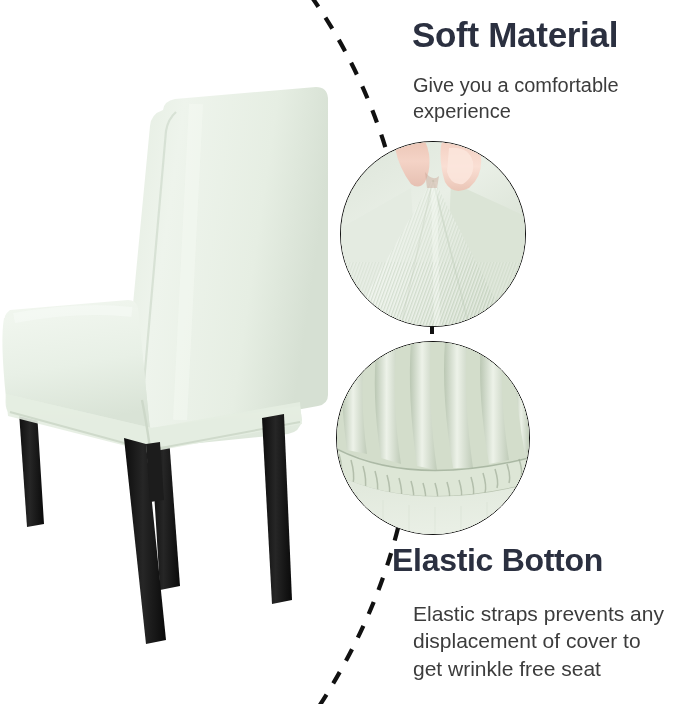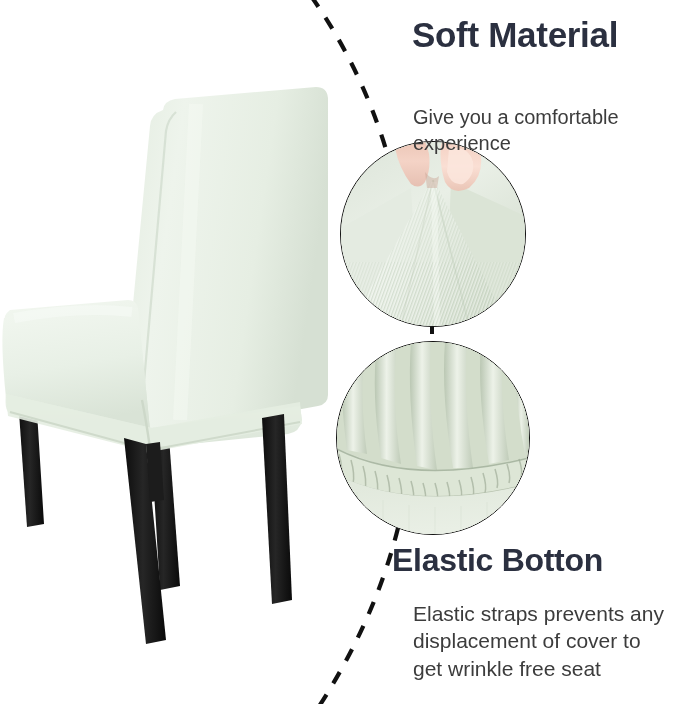--- a/index.html
+++ b/index.html
@@ -21,21 +21,21 @@
     white-space:nowrap;
     line-height:1.05;
   }
   .subtext{
     position:absolute;
     color:#3c3c3c;
     font-weight:400;
     line-height:1.30;
   }
   #soft-title{left:412px;top:17px;font-size:35px;}
-  #soft-desc {left:413px;top:72px;font-size:20px;width:252px;margin-top:32px;}
+  #soft-desc {left:413px;top:72px;font-size:20px;width:252px;}
   #elastic-title{left:392px;top:544px;font-size:32px;}
   #elastic-desc {left:413px;top:600px;font-size:21px;width:256px;}
 
   
   .detail-circle{
     position:absolute;
     border-radius:50%;
     border:1.6px solid #111;
     overflow:hidden;
     background:#dfe5da;

